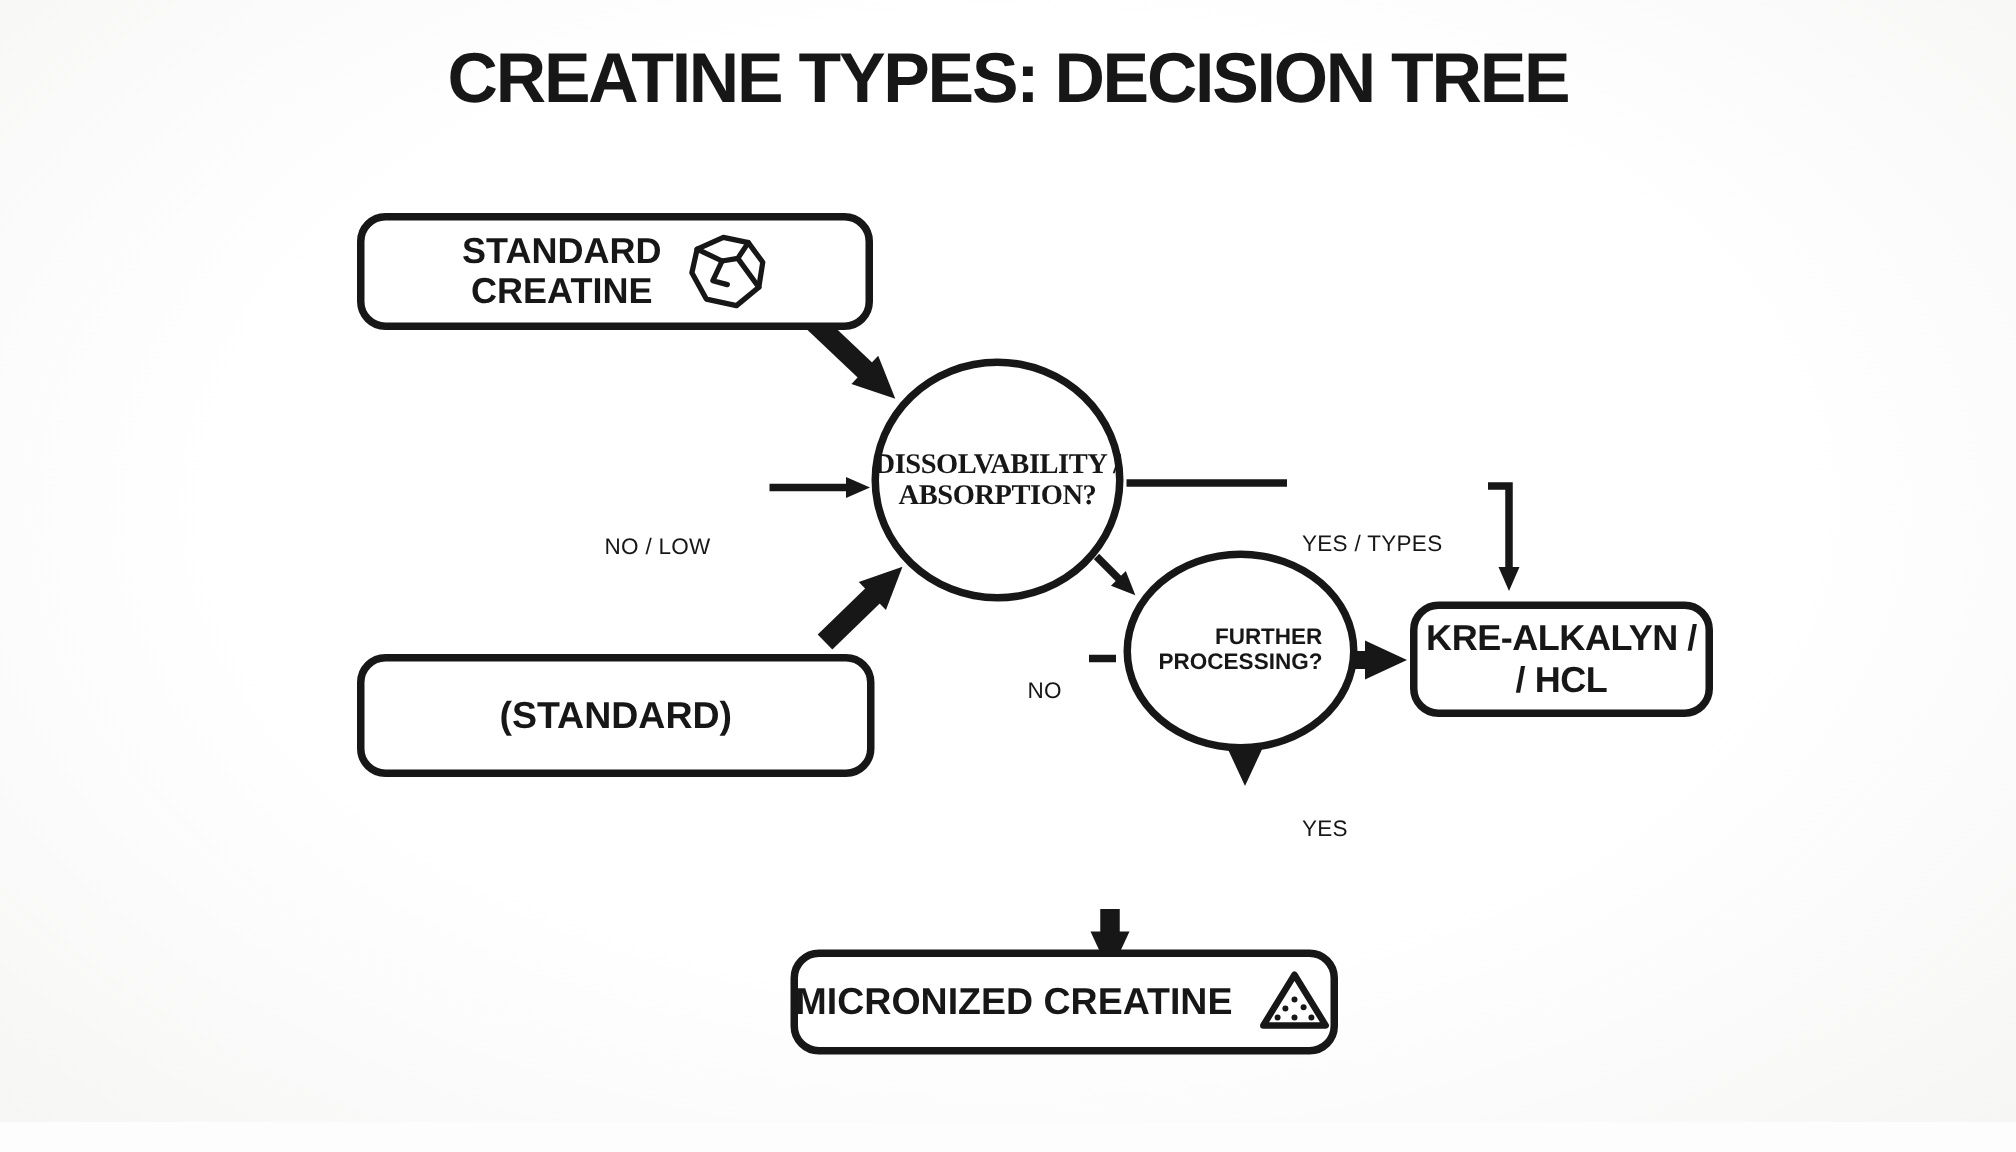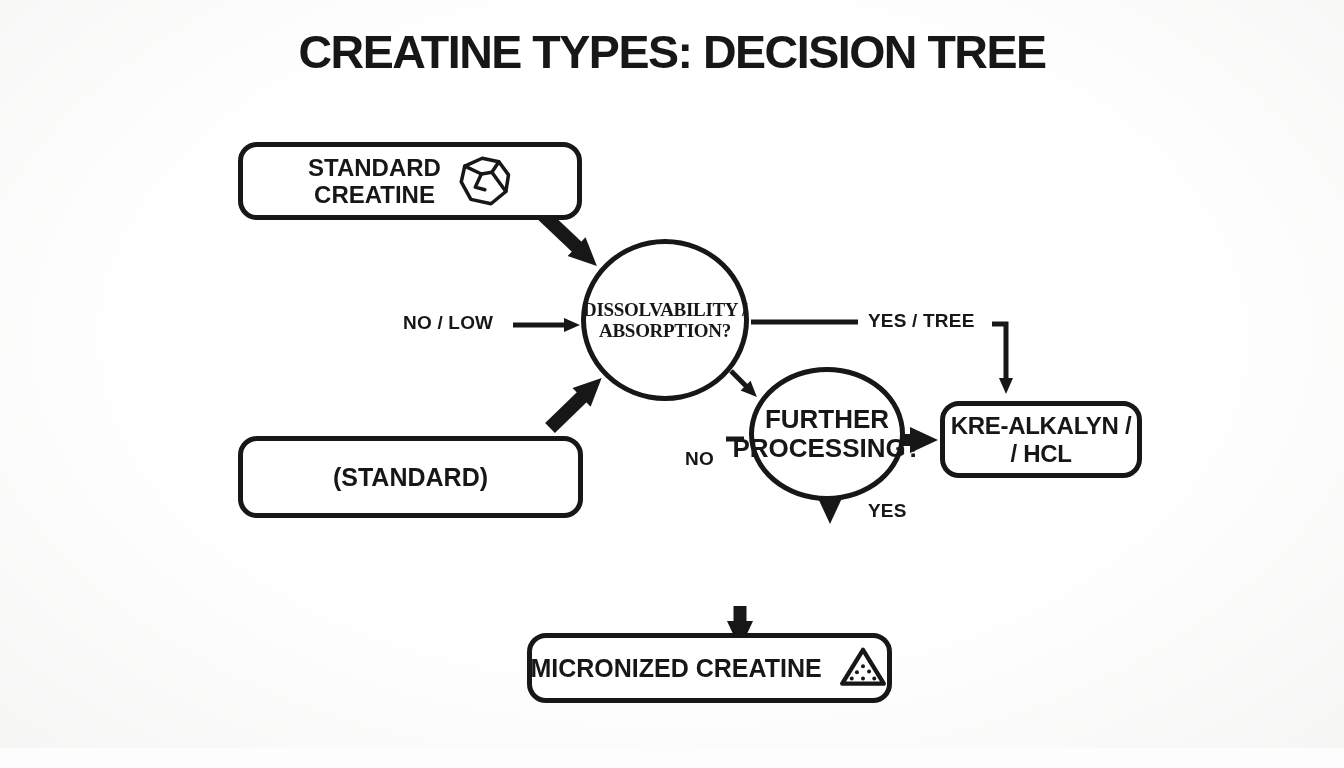--- a/index.html
+++ b/index.html
@@ -26,41 +26,41 @@
     border:5px solid var(--ink);
     display:flex; align-items:center; justify-content:center;
     text-align:center; font-weight:bold; color:var(--ink);
   }
   .rect { border-radius:19px; }
   .circle { border-radius:50%; }
   .lines { line-height:1.13; }
   .lines span { display:block; white-space:nowrap; }
   .row { display:flex; align-items:center; justify-content:center; }
   .edge-label {
-    position:absolute; font-weight:bold; font-size:19px;
-    letter-spacing:0.2px; color:var(--ink); white-space:nowrap;
+    position:absolute; font-weight:normal; font-size:15px;
+    letter-spacing:0.2px; color:var(--ink); white-space:nowrap;margin-top:44px;
   }
   .wires { position:absolute; left:0; top:0; pointer-events:none; }
   svg.icon { flex:0 0 auto; }
 
   
   #n-standard      { left:238px; top:130px; width:344px; height:78px;margin-top:12px; }
   #n-dissolve      { left:581px; top:239px; width:168px; height:162px; font-size:19px; letter-spacing:-0.3px;font-family:Liberation Serif, serif; }
   #n-mono          { left:238px; top:436px; width:345px; height:82px; font-size:25px; }
-  #n-further       { left:749px; top:367px; width:156px; height:134px; font-size:26px; }
+  #n-further       { left:749px; top:367px; width:156px; height:134px; font-size:15px;text-align:right; }
   #n-kre           { left:940px; top:401px; width:202px; height:77px; font-size:24px; letter-spacing:-0.3px; }
   #n-micronization { left:706px; top:523px; width:304px; height:78px; }
   #n-micronized    { left:527px; top:633px; width:365px; height:70px; font-size:25px; }
   #n-standard .lines      { font-size:24px; }
   #n-micronization .lines { font-size:24px; }
   #n-standard .row, #n-micronization .row, #n-micronized .row { gap:15px; }
 
   #lbl-no-low   { left:403px; top:312px; }
   #lbl-yes-high { left:868px; top:310px; }
-  #lbl-no       { left:685px; top:448px; }
+  #lbl-no       { left:685px; top:408px; }
   #lbl-yes      { left:868px; top:500px; }
 </style>
 </head>
 <body>
 
 <div class="canvas">
 
   <svg class="wires" width="1344" height="768" viewBox="0 0 1344 768">
     <defs>
       <marker id="mthick" markerUnits="userSpaceOnUse" markerWidth="34" markerHeight="34" refX="4" refY="17" orient="auto">
@@ -143,17 +143,17 @@
           <circle cx="37" cy="32" r="2.3"></circle>
           <circle cx="17" cy="40" r="2.3"></circle>
           <circle cx="30" cy="40" r="2.3"></circle>
           <circle cx="43" cy="40" r="2.3"></circle>
         </g>
       </svg>
     </div>
   </div>
 
   <div class="edge-label" id="lbl-no-low">NO / LOW</div>
-  <div class="edge-label" id="lbl-yes-high">YES / TREE</div>
+  <div class="edge-label" id="lbl-yes-high">YES / TYPES</div>
   <div class="edge-label" id="lbl-no">NO</div>
   <div class="edge-label" id="lbl-yes">YES</div>
 
 </div>
 
 </body></html>

